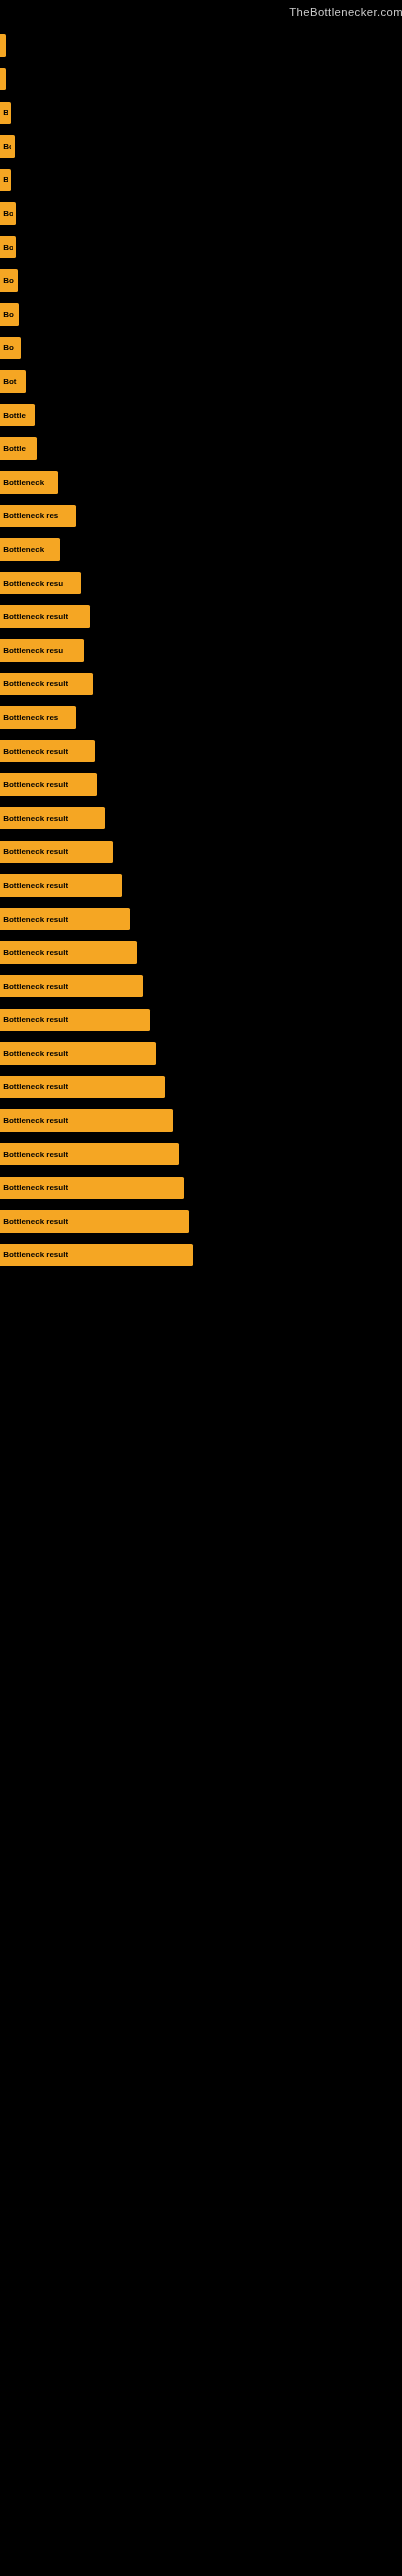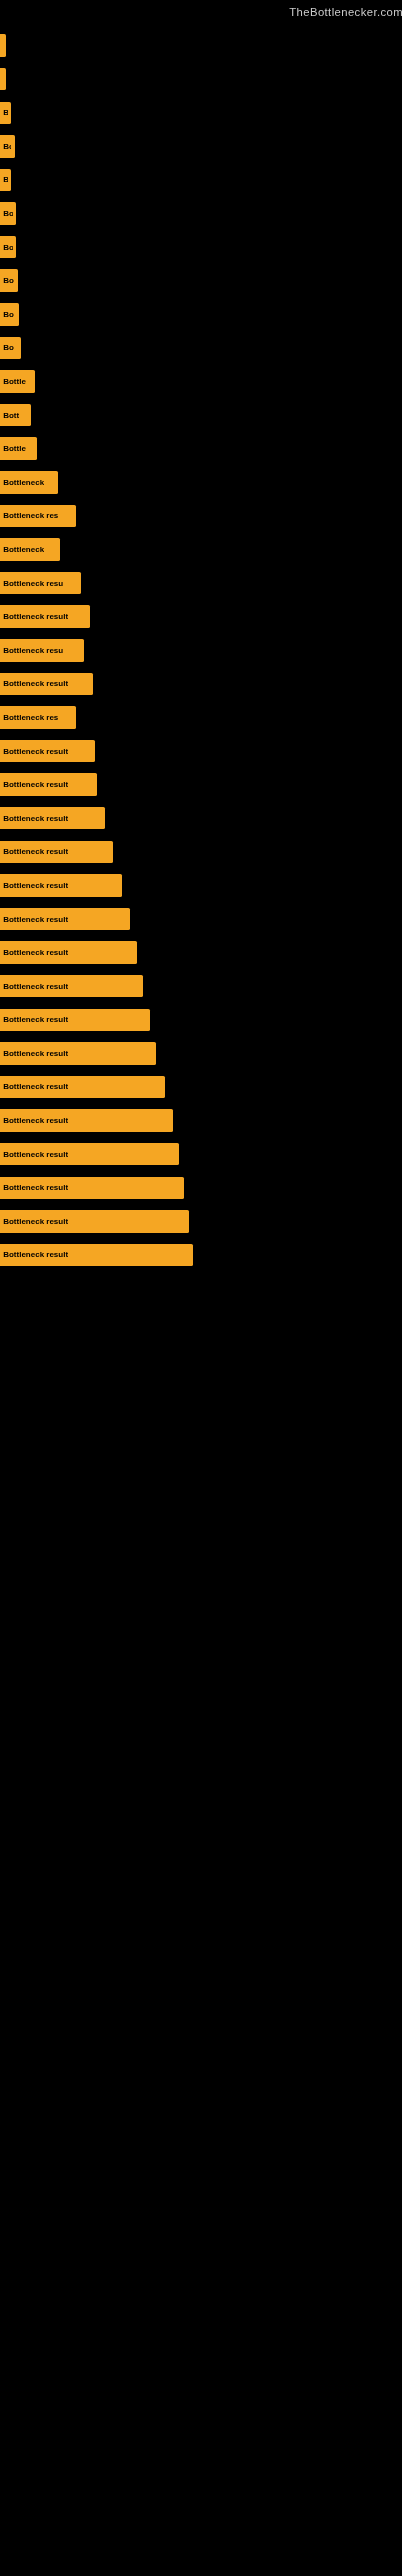--- a/index.html
+++ b/index.html
@@ -100,30 +100,30 @@
       <div class="bar" style="width: 19.3px;">
         <span class="bar-label">Bo</span>
       </div>
     </div>
     <div class="bar-row">
       <div class="bar" style="width: 21px;">
         <span class="bar-label">Bo</span>
       </div>
     </div>
     <div class="bar-row">
+      <div class="bar" style="width: 26px;">
+        <span class="bar-label">Bot</span>
+      </div>
+    </div>
+    <div class="bar-row">
       <div class="bar" style="width: 35px;">
         <span class="bar-label">Bottle</span>
       </div>
     </div>
     <div class="bar-row">
-      <div class="bar" style="width: 31px;">
-        <span class="bar-label">Bott</span>
-      </div>
-    </div>
-    <div class="bar-row">
       <div class="bar" style="width: 37px;">
         <span class="bar-label">Bottle</span>
       </div>
     </div>
     <div class="bar-row">
       <div class="bar" style="width: 58px;">
         <span class="bar-label">Bottleneck</span>
       </div>
     </div>
     <div class="bar-row">

